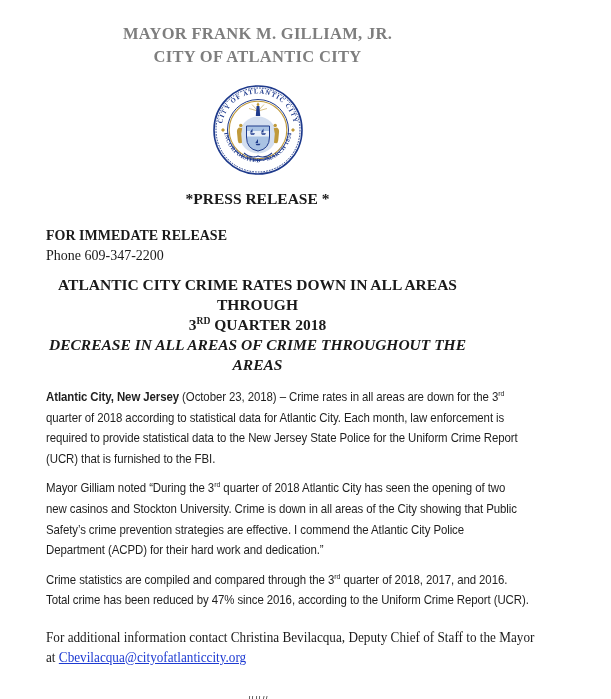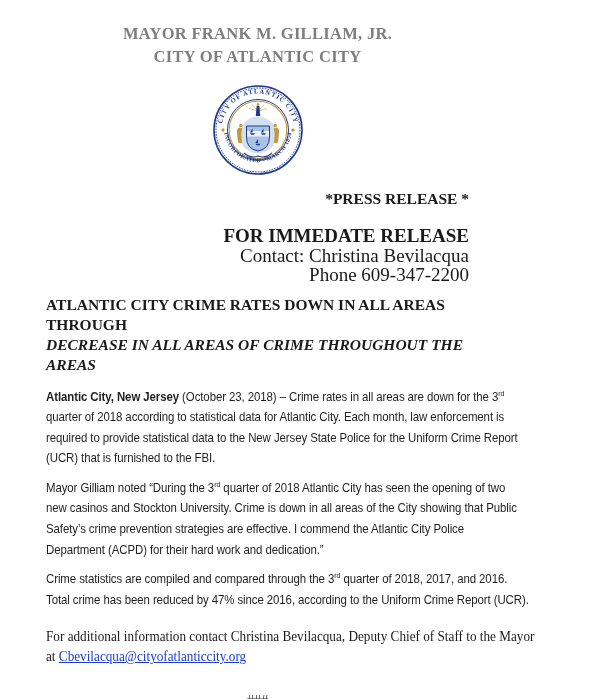--- a/index.html
+++ b/index.html
@@ -9,26 +9,26 @@
   }
   .page { box-sizing: border-box; width: 515px; height: 699px; padding: 22px 46px 0 46px; }
 
   .gov-header {
     text-align: center; font-weight: bold; font-size: 16.5px; line-height: 23px;
     color: #7e7e7e; letter-spacing: 0.3px;
   }
 
   .seal-wrap { text-align: center; margin-top: 17px; height: 90px; }
 
-  .press-label { text-align: right; font-weight: bold; font-size: 15.5px; margin-top: 14px; line-height: 20px; }
+  .press-label { text-align: center; font-weight: bold; font-size: 15.5px; margin-top: 14px; line-height: 20px; }
 
-  .release-info { margin-top: 17px; font-size: 19px; line-height: 19.5px; text-align: right; }
+  .release-info { margin-top: 17px; font-size: 14px; line-height: 19.5px; }
   .release-info .bold-line { font-weight: bold; }
 
-  .headline { margin-top: 10px; font-weight: bold; font-size: 15.5px; line-height: 20px; }
+  .headline { margin-top: 10px; text-align: center; font-weight: bold; font-size: 15.5px; line-height: 20px; }
   .headline .subheadline { font-style: italic; }
 
   sup { font-size: 0.62em; vertical-align: super; line-height: 0; }
 
   .body-copy {
     margin-top: 12px; font-family: "Liberation Sans", sans-serif;
     font-size: 13px; line-height: 20.6px; color: #1f1f1f; letter-spacing: -0.1px;
   }
   .body-copy p {
     margin: 0 0 9px 0; white-space: nowrap;
@@ -103,26 +103,26 @@
       </g>
       <path d="M 31,68 Q 38,74 45,71 Q 52,74 59,68" fill="none" stroke="#1e3a8c" stroke-width="1.1"></path>
       <path d="M 34,72.5 Q 45,77 56,72.5" fill="none" stroke="#1e3a8c" stroke-width="0.9"></path>
     </svg>
   </div>
 
   <div class="press-label">*PRESS RELEASE *</div>
 
   <div class="release-info">
     <div class="bold-line">FOR IMMEDATE RELEASE</div>
-    <div>Contact: Christina Bevilacqua</div>
     <div>Phone 609-347-2200</div>
   </div>
 
   <div class="headline">
     <div>ATLANTIC CITY CRIME RATES DOWN IN ALL AREAS THROUGH</div>
+    <div><span>3</span><sup>RD</sup><span> QUARTER 2018</span></div>
     <div class="subheadline">DECREASE IN ALL AREAS OF CRIME THROUGHOUT THE AREAS</div>
   </div>
 
   <div class="body-copy">
     <p><span class="bold">Atlantic City, New Jersey</span><span> (October 23, 2018) – Crime rates in all areas are down for the 3</span><sup>rd</sup><br><span>quarter of 2018 according to statistical data for Atlantic City. Each month, law enforcement is</span><br><span>required to provide statistical data to the New Jersey State Police for the Uniform Crime Report</span><br><span>(UCR) that is furnished to the FBI.</span></p>
     <p><span>Mayor Gilliam noted “During the 3</span><sup>rd</sup><span> quarter of 2018 Atlantic City has seen the opening of two</span><br><span>new casinos and Stockton University. Crime is down in all areas of the City showing that Public</span><br><span>Safety’s crime prevention strategies are effective. I commend the Atlantic City Police</span><br><span>Department (ACPD) for their hard work and dedication.”</span></p>
     <p><span>Crime statistics are compiled and compared through the 3</span><sup>rd</sup><span> quarter of 2018, 2017, and 2016.</span><br><span>Total crime has been reduced by 47% since 2016, according to the Uniform Crime Report (UCR).</span></p>
   </div>
 
   <div class="footer-contact"><span>For additional information contact Christina Bevilacqua, Deputy Chief of Staff to the Mayor</span><br><span>at </span><a href="#" class="email-link">Cbevilacqua@cityofatlanticcity.org</a></div>

